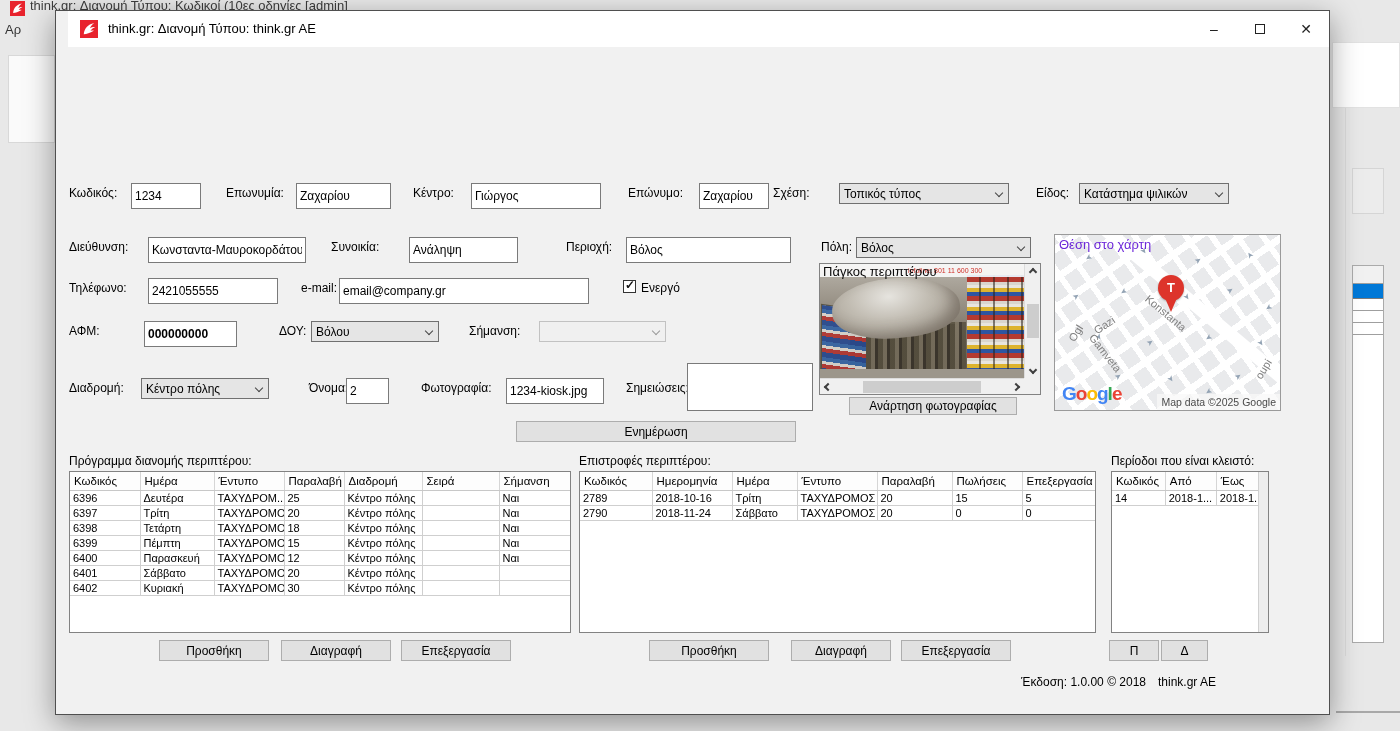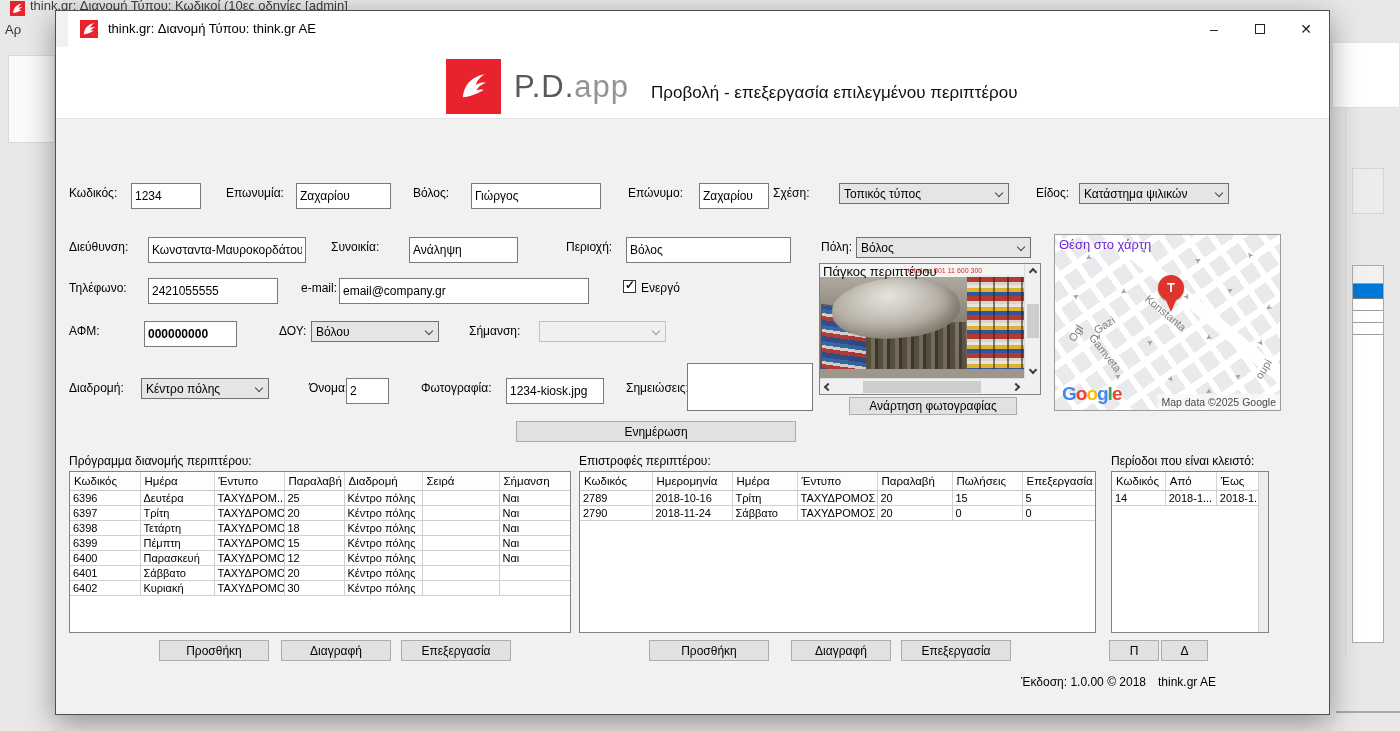--- a/index.html
+++ b/index.html
@@ -181,35 +181,26 @@
         </div>
       <div class="wc">
           <span class="wc-max-glyph"></span>
         </div>
       <div class="wc">
           <span>✕</span>
         </div>
     </div>
   </div>
 
-  <div class="header-band">
-    <div class="logo-square">
-      <svg viewBox="0 0 24 24">
-          <path d="M5 19 C6 11 10 6 19 4 C15 7 14 9 13.5 11 C16 9.5 18 9.3 20 9.5 C16.5 11 14.8 12.5 14 14.5 C16 13.8 17.5 13.9 18.5 14.2 C13 17.5 9 18.5 5 19 Z" fill="#fff"></path>
-        </svg>
-    </div>
-    <div class="logo-text"><span>P.D.</span><span class="lt2">app</span></div>
-    <div class="page-title">Προβολή - επεξεργασία επιλεγμένου περιπτέρου</div>
-  </div>
 
   <span class="lbl" style="left:13px;top:175px">Κωδικός:</span>
   <input class="inp" style="left: 75px; top: 172px; width: 70px;" value="1234">
   <span class="lbl" style="left:170px;top:175px">Επωνυμία:</span>
   <input class="inp" style="left: 240px; top: 172px; width: 95px;" value="Ζαχαρίου">
-  <span class="lbl" style="left:357px;top:175px">Βόλος:</span>
+  <span class="lbl" style="left:357px;top:175px">Κέντρο:</span>
   <input class="inp" style="left: 415px; top: 172px; width: 130px;" value="Γιώργος">
   <span class="lbl" style="left:572px;top:175px">Επώνυμο:</span>
   <input class="inp" style="left: 643px; top: 172px; width: 70px;" value="Ζαχαρίου">
   <span class="lbl" style="left:717px;top:175px">Σχέση:</span>
   <div class="combo" style="left:783px;top:172px;width:170px">
     <span>Τοπικός τύπος</span>
     <span class="combo-chev"></span>
   </div>
   <span class="lbl" style="left:980px;top:175px">Είδος:</span>
   <div class="combo" style="left:1023px;top:172px;width:150px">

